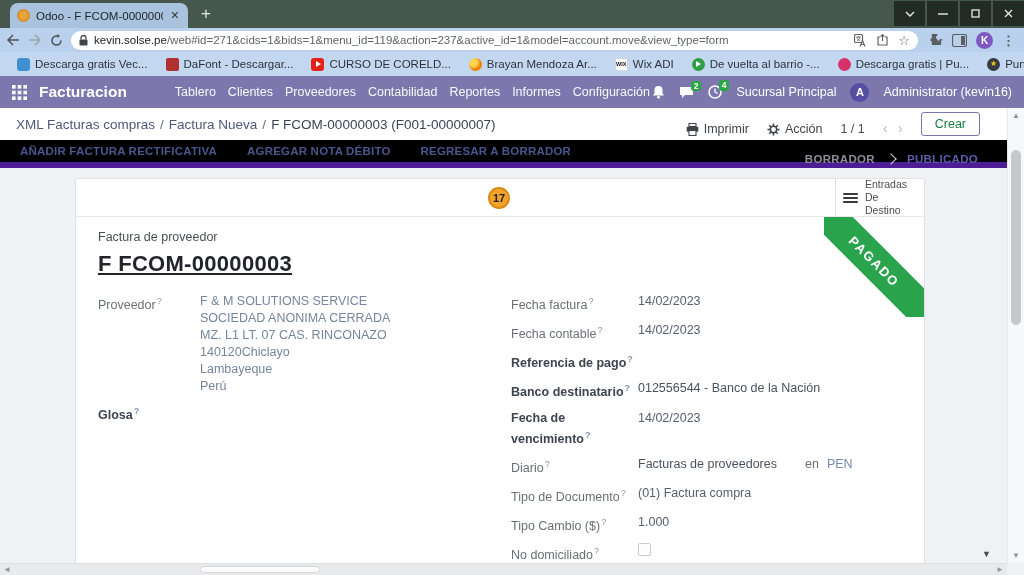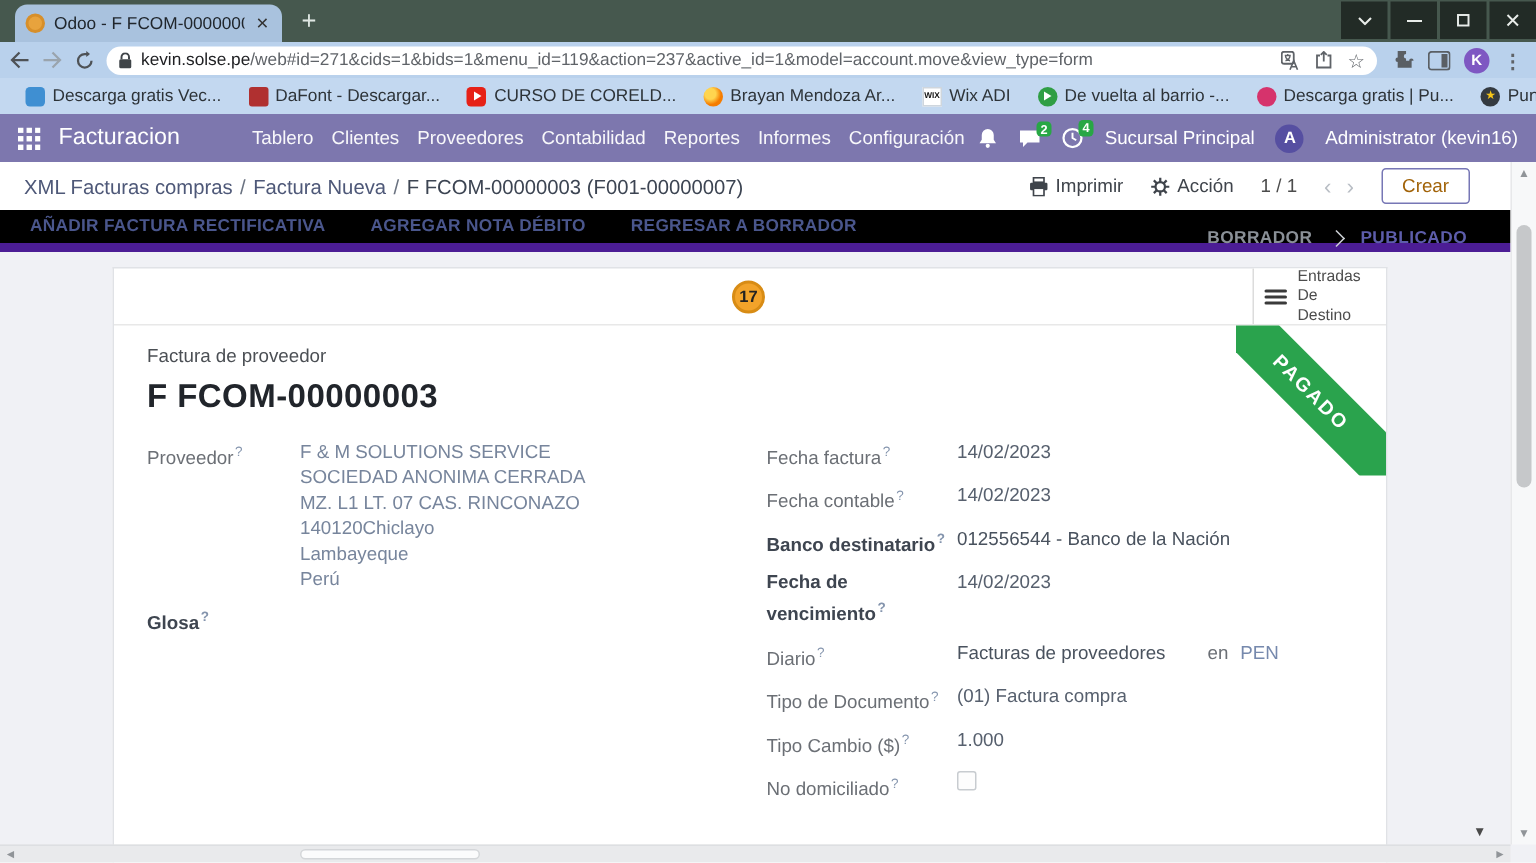--- a/index.html
+++ b/index.html
@@ -40,39 +40,39 @@
   .ic-wix { background:#fff; border:1px solid #cfd6dd; font-size:5.5px; font-weight:bold; color:#111; }
   .ic-play-green { background:#2f9e44; border-radius:50%; position:relative; }
   .ic-play-green::after { content:""; position:absolute; left:4.5px; top:3.5px; border-left:5px solid #fff; border-top:3px solid transparent; border-bottom:3px solid transparent; }
   .ic-magenta { background:#d6336c; border-radius:50%; }
   .ic-star-dark { background:#343a40; border-radius:50%; color:#f5c518; font-size:8px; line-height:1; }
   .bm-spacer { flex:1; }
   .bm-divider { width:1px; height:14px; background:#9fb4cc; margin:0 6px; }
 
   
   .odoo-nav { height:32px; background:#7d77ae; display:flex; align-items:center; color:#fff; padding:0 12px; }
-  .brand { font-size:15.5px; font-weight:normal; margin:0 0 0 12px; }
+  .brand { font-size:15.5px; font-weight:bold; margin:0 0 0 12px; }
   .nav-items { display:flex; gap:12px; margin-left:48px; font-size:12.5px; }
   .nav-item { opacity:.95; cursor:pointer; white-space:nowrap; }
   .nav-right { margin-left:auto; display:flex; align-items:center; gap:14px; font-size:12.5px; }
   .ico-badge { position:relative; display:flex; }
   .badge { position:absolute; top:-5px; right:-7px; background:#28a745; color:#fff; font-size:8.5px; font-weight:bold; border-radius:3px; padding:1px 3px; line-height:1; }
   .avatar-a { width:19px; height:19px; border-radius:50%; background:#564fa1; display:flex; align-items:center; justify-content:center; font-size:11px; font-weight:bold; }
 
   
   .control-panel { height:32px; background:#fff; display:flex; align-items:center; padding:0 16px; }
   .breadcrumb { font-size:13.5px; color:#4e5878; display:flex; gap:5px; align-items:center; white-space:nowrap; }
   .crumb-link { color:#4e5878; cursor:pointer; }
   .crumb-sep { color:#6a7280; }
   .crumb-current { color:#3c4452; }
-  .cp-right { margin-left:auto; display:flex; align-items:center; gap:18px; padding-right:28px; }
+  .cp-right { margin-left:auto; display:flex; align-items:flex-end; gap:18px; padding-right:28px; }
   .cp-btn { display:flex; align-items:center; gap:5px; font-size:12.5px; color:#3f444b; cursor:pointer; }
   .pager { font-size:12.5px; color:#4c4c4c; }
   .pager-arrows { display:flex; gap:10px; font-size:15px; color:#b9bec5; }
-  .btn-create { border:1px solid #7777b5; color:#a16207; background:#fff; border-radius:3px; font-size:12.5px; padding:4px 13px; cursor:pointer; font-family:inherit; }
+  .btn-create { border:1px solid #7777b5; color:#15803d; background:#fff; border-radius:3px; font-size:12.5px; padding:4px 13px; cursor:pointer; font-family:inherit; }
 
   
   .status-row { height:28px; background:#000000; border-bottom:6px solid #4c1d95; display:flex; align-items:center; padding:0 20px; }
   .hl-btn { font-size:11.5px; font-weight:600; letter-spacing:.2px; color:#4a568c; margin-right:30px; cursor:pointer; white-space:nowrap; }
   .statusbar { margin-left:auto; display:flex; align-items:center; padding-right:26px;margin-top:15px; }
   .st { font-size:11.5px; font-weight:600; letter-spacing:.3px; }
   .st-muted { color:#8a9097; }
   .st-active { color:#5d5dab; }
   .chev { width:8px; height:8px; border-top:1px solid #cfd3d8; border-right:1px solid #cfd3d8; transform:rotate(45deg); margin:0 12px; }
 
@@ -83,21 +83,21 @@
   .count-badge { position:absolute; left:412px; top:8px; width:22px; height:22px; border-radius:50%; background:#f2a32a; border:2px solid #d88c15; color:#222; font-size:11px; font-weight:bold; display:flex; align-items:center; justify-content:center; }
   .dest-btn { position:absolute; right:0; top:0; width:89px; height:37px; border-left:1px solid #dcdcdc; background:#fff; display:flex; align-items:center; gap:7px; padding:0 7px; cursor:pointer; }
   .hamb { width:15px; flex:none; }
   .hamb i { display:block; height:2px; background:#3a3a3a; margin:2px 0; border-radius:1px; }
   .dest-txt { font-size:10.5px; color:#4d4d4d; line-height:1.25; }
   .ribbon-wrap { position:absolute; top:38px; right:0; width:100px; height:100px; overflow:hidden; pointer-events:none; z-index:5; }
   .ribbon { position:absolute; left:-30px; top:28px; width:160px; transform:rotate(45deg); background:#2aa34d; color:#fff; text-align:center; font-size:13px; font-weight:bold; letter-spacing:1.5px; padding:9px 0; }
 
   .sheet-body { padding:13px 22px 0 22px; }
   .subtitle { font-size:12.5px; color:#4b4f54; }
-  .doc-number { font-size:22px; font-weight:bold; color:#21252b; margin:7px 0 16px 0; letter-spacing:.3px; }
+  .doc-number { font-size:22px; font-weight:bold; color:#21252b; margin:7px 0 16px 0; letter-spacing:.3px;text-decoration:underline; }
 
   .form-grid { display:flex; align-items:flex-start; }
   .col-left { width:316px; flex:none; }
   .col-right { margin-left:97px; flex:1; }
   .frow { display:flex; margin-bottom:8px; line-height:17px; }
   .flabel { width:102px; flex:none; font-size:12.5px; color:#6b6f75; }
   .col-right .flabel { width:127px; }
   .flabel.bold { color:#3e4550; font-weight:bold; }
   .flabel sup { font-size:9px; color:#8494ad; margin-left:1px; }
   .fvalue { font-size:12.5px; color:#57606e; }
@@ -394,20 +394,24 @@
         <div class="col-right">
           <div class="frow">
             <span class="flabel"><span>Fecha factura</span><sup>?</sup></span>
             <span class="fvalue">14/02/2023</span>
           </div>
           <div class="frow">
             <span class="flabel"><span>Fecha contable</span><sup>?</sup></span>
             <span class="fvalue">14/02/2023</span>
           </div>
           <div class="frow">
+            <span class="flabel bold"><span>Referencia de pago</span><sup>?</sup></span>
+            <span class="fvalue"></span>
+          </div>
+          <div class="frow">
             <span class="flabel bold"><span>Banco destinatario</span><sup>?</sup></span>
             <span class="fvalue dark">012556544 - Banco de la Nación</span>
           </div>
           <div class="frow">
             <span class="flabel bold"><span>Fecha de vencimiento</span><sup>?</sup></span>
             <span class="fvalue">14/02/2023</span>
           </div>
           <div class="frow">
             <span class="flabel"><span>Diario</span><sup>?</sup></span>
             <span class="fvalue dark">Facturas de proveedores</span>

